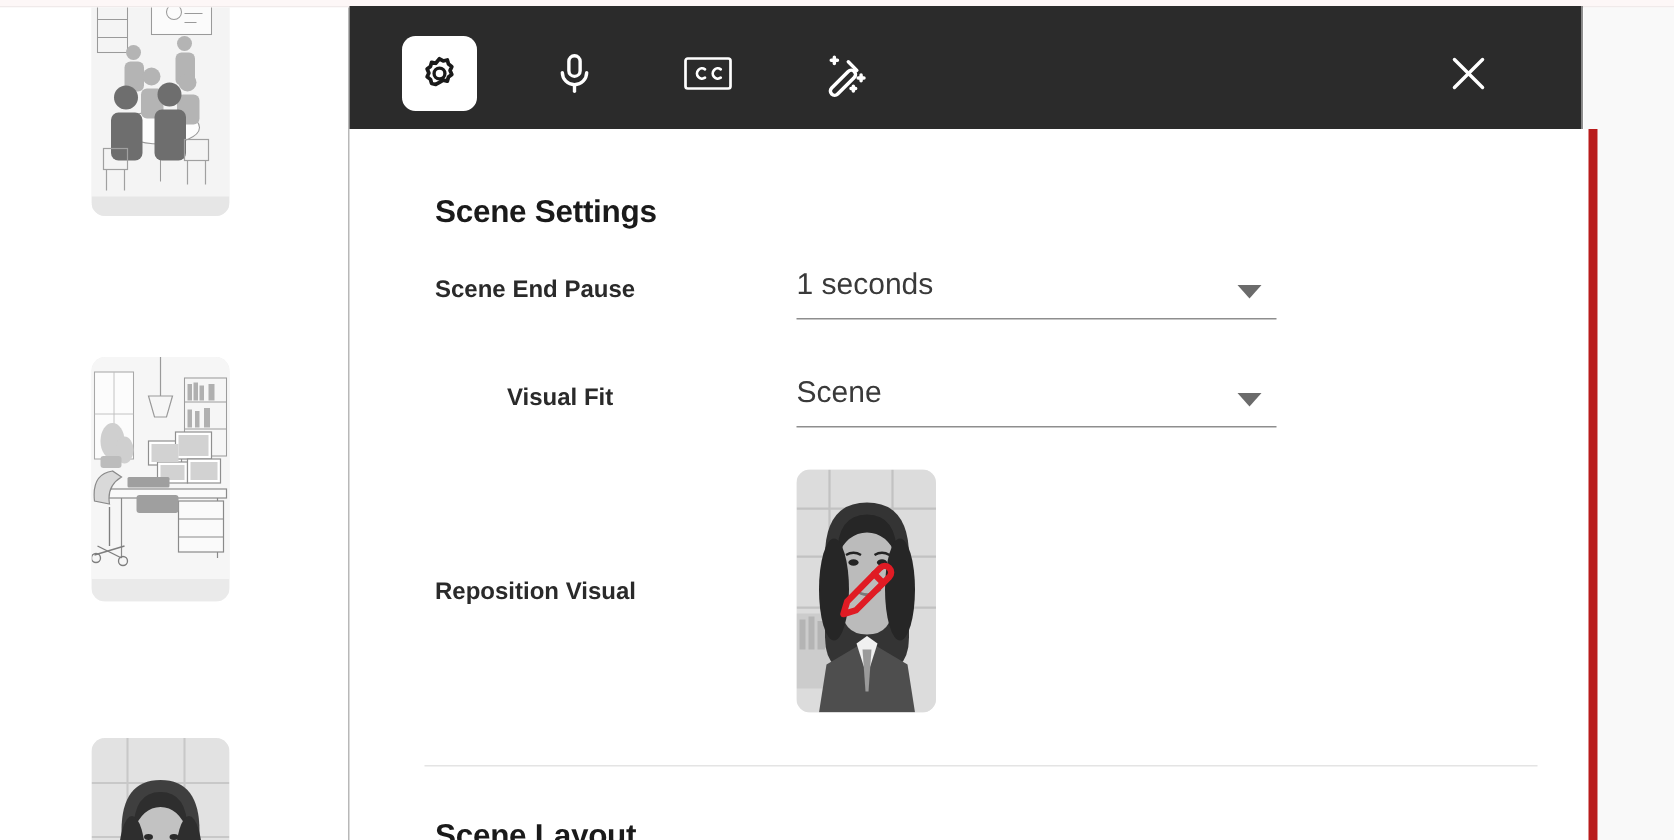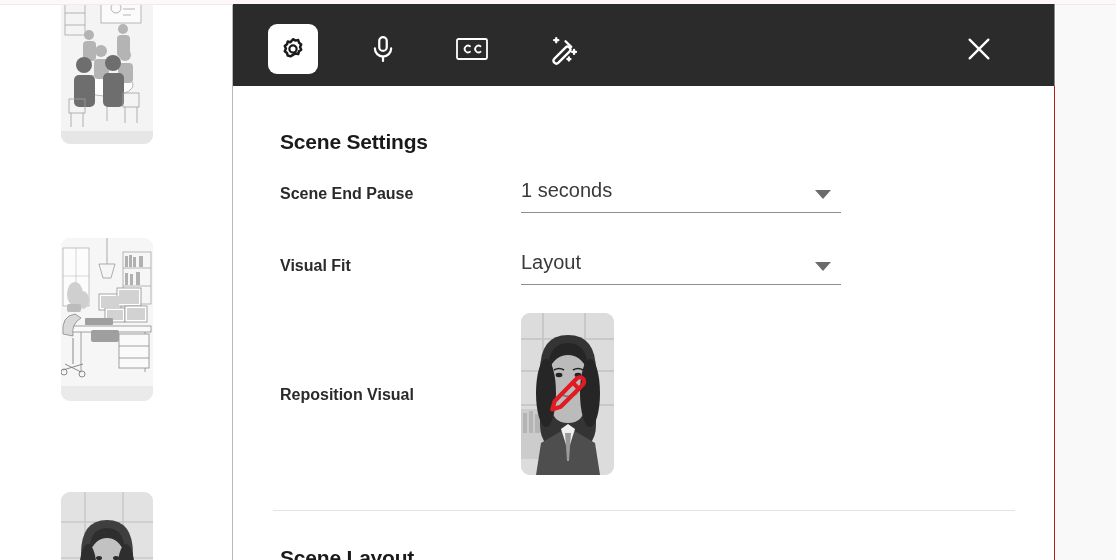--- a/index.html
+++ b/index.html
@@ -97,24 +97,24 @@
     width: 46px; height: 46px;
     display: flex;
     align-items: center;
     justify-content: center;
     cursor: pointer;
   }
 
   
   .panel {
     position: absolute;
-    top: 86px; left: 233px;
+    top: 86px; left: 243px;
     width: 822px; height: 474px;
     background: #ffffff;
-    border-right: 1px solid #b91c1c;
+    border-right: 6px solid #b91c1c;
     overflow: hidden;
   }
 
   .panel-inner {
     position: absolute;
     top: 0; left: 0;
     width: 822px;
   }
 
   .section-title {
@@ -131,21 +131,21 @@
 
   .row-label {
     position: absolute;
     left: 47px;
     font-size: 16px;
     font-weight: bold;
     color: #2a2a2a;
     white-space: nowrap;
   }
   .lbl-end-pause  { top: 99px; }
-  .lbl-visual-fit { top: 171px; }
+  .lbl-visual-fit { top: 171px; margin-left: 48px; }
   .lbl-reposition { top: 300px; text-align: center; }
 
   
   .dropdown {
     position: absolute;
     left: 288px;
     width: 320px;
     height: 34px;
     border-bottom: 1px solid #8e8e8e;
     cursor: pointer;
@@ -418,21 +418,21 @@
       <div class="row-label lbl-end-pause">Scene End Pause</div>
 
       <div class="dropdown dd-end-pause">
         <span class="dd-value">1 seconds</span>
         <span class="dd-caret"></span>
       </div>
 
       <div class="row-label lbl-visual-fit">Visual Fit</div>
 
       <div class="dropdown dd-visual-fit">
-        <span class="dd-value">Layout</span>
+        <span class="dd-value">Scene</span>
         <span class="dd-caret"></span>
       </div>
 
       <div class="row-label lbl-reposition">Reposition Visual</div>
 
       <div class="visual-thumb">
         <div class="portrait">
           <svg viewBox="0 0 93 162" xmlns="http://www.w3.org/2000/svg">
             <rect width="93" height="162" fill="#dcdcdc"></rect>
             <g stroke="#c2c2c2" stroke-width="1.5" fill="none">

